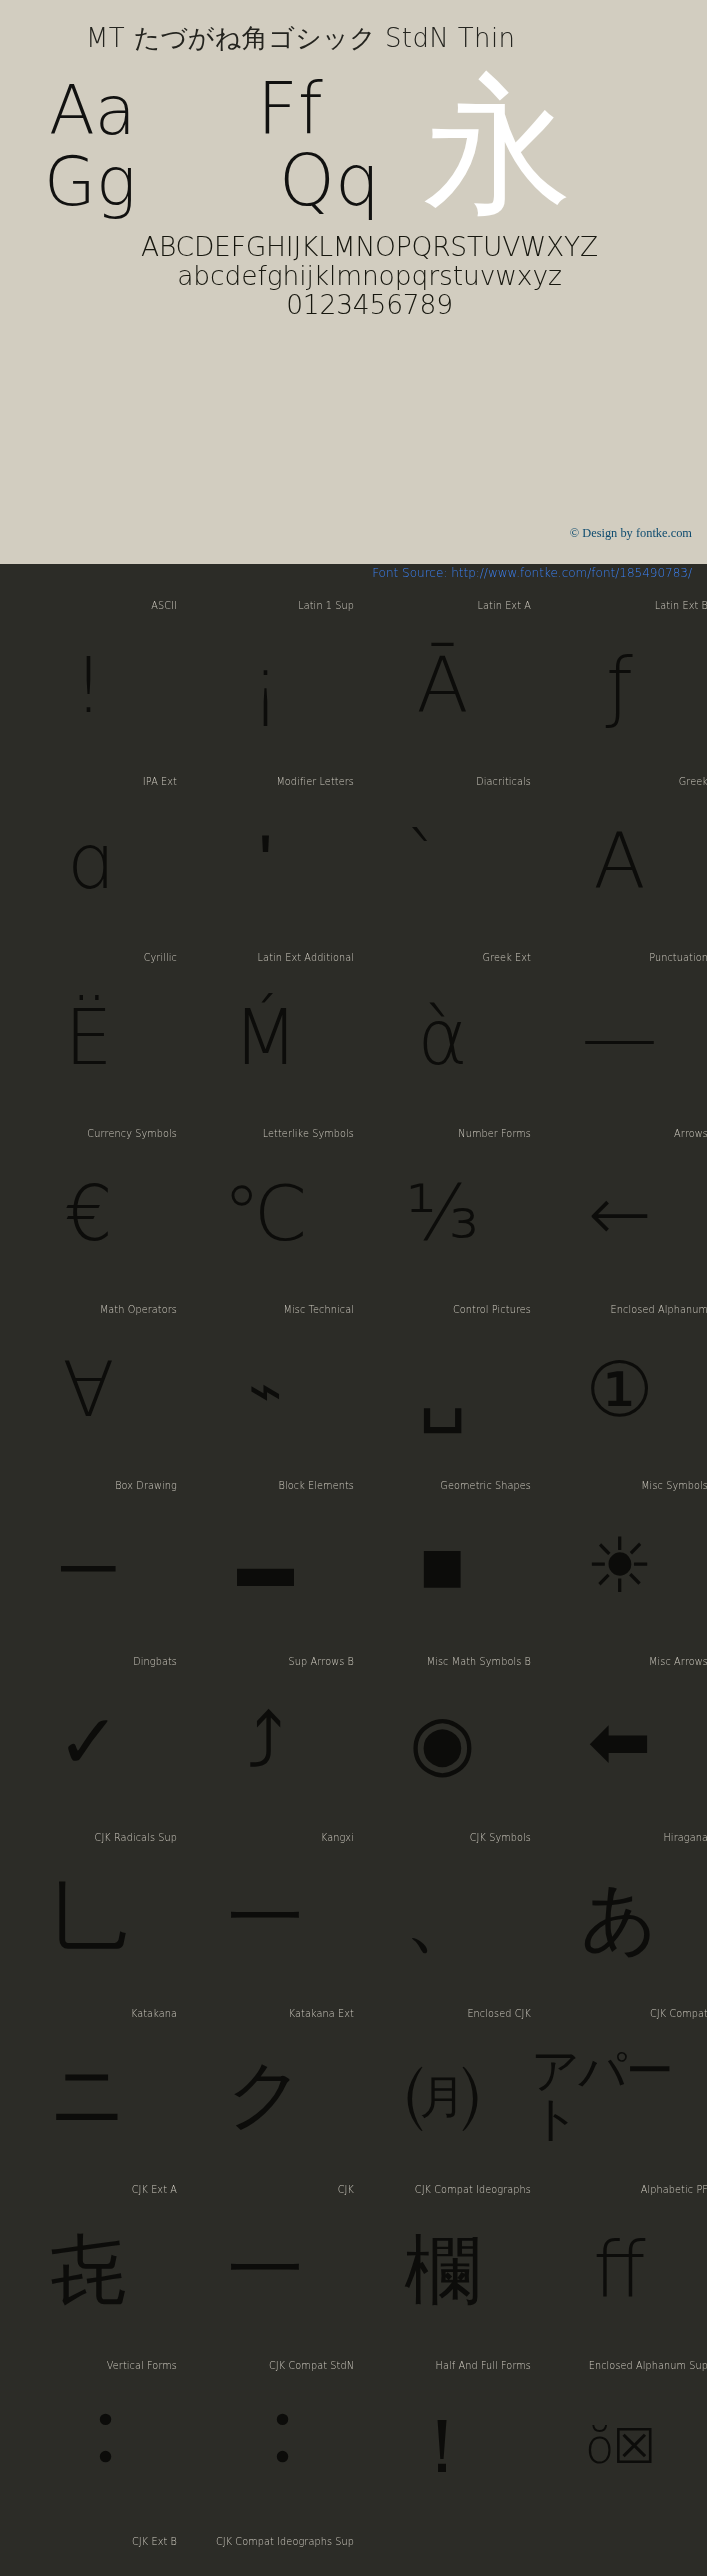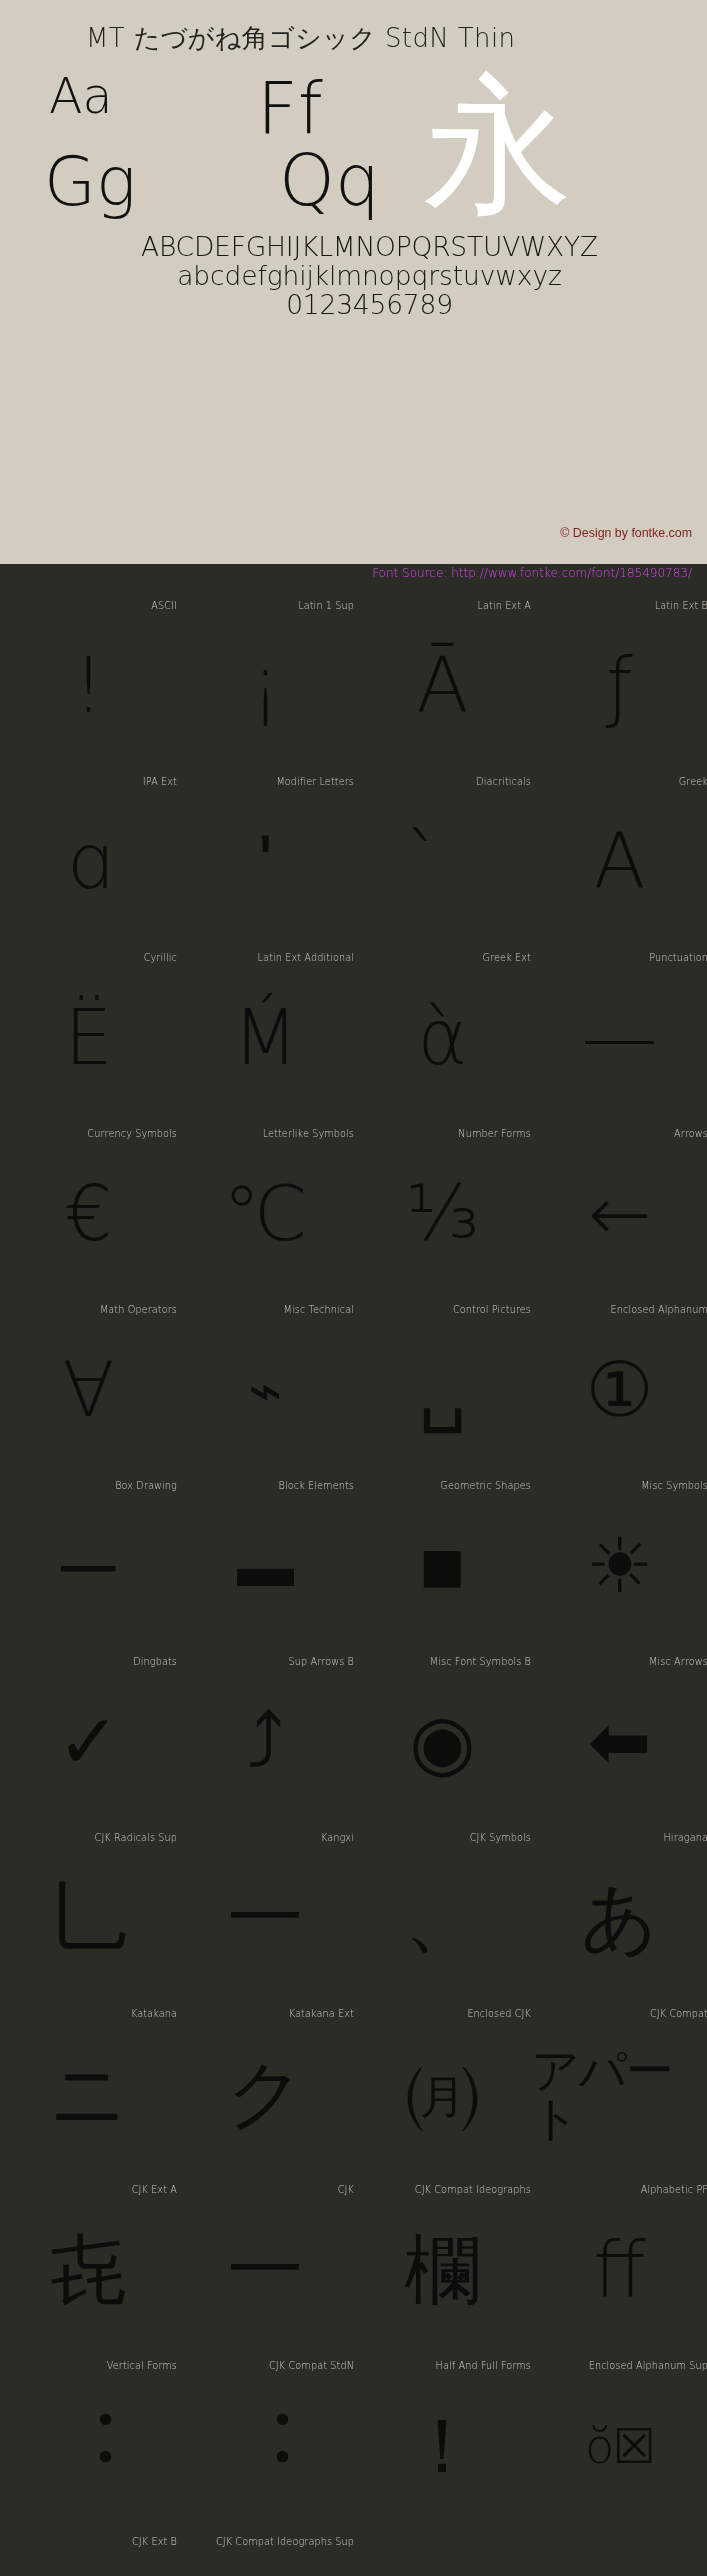--- a/index.html
+++ b/index.html
@@ -50,21 +50,21 @@
     width: 708px;
     height: 155px;
   }
   .showcase-col {
     position: absolute;
     font-weight: 300;
     color: #111110;
     font-family: "DejaVu Sans", "Liberation Sans", sans-serif;
     line-height: 1.0;
   }
-  .sc-aa  { left: 49px;  top: 1px;   font-size: 49px; }
+  .sc-aa  { left: 49px;  top: 7px;   font-size: 67px; }
   .sc-gg  { left: 44px;  top: 78px;  font-size: 67px; }
   .sc-ff  { left: 257px; top: 1.8px;   font-size: 71px; }
   .sc-qq  { left: 250px; top: 74px;  font-size: 71px; margin-left: 29px; }
   .sc-cjk {
     position: absolute;
     left: 423px;
     top: 0px;
     font-size: 149px;
     line-height: 1.0;
     color: #ffffff;
@@ -89,39 +89,39 @@
     white-space: nowrap;
     font-family: "DejaVu Sans", "Liberation Sans", sans-serif;
   }
   .alpha-line.lower { letter-spacing: -0.1px; }
 
   .credit {
     position: absolute;
     right: 16px;
     top: 526px;
     font-size: 12.4px;
-    color: #7f1d1d;
-    font-weight: 300;
-    white-space: nowrap;
-    font-family: Liberation Sans, sans-serif;
+    color: #0c4a6e;
+    font-weight: 300;
+    white-space: nowrap;
+    font-family: Liberation Serif, serif;
   }
 
   
   .source-bar {
     position: relative;
     width: 708px;
     height: 25px;
     background: #2c2c27;
   }
   .source-text {
     position: absolute;
     right: 16px;
     top: 1.8px;
     font-size: 12px;
-    color: #d946ef;
+    color: #3b82f6;
     font-weight: 300;
     white-space: nowrap;
     font-family: "DejaVu Sans", "Liberation Sans", sans-serif;
   }
 
   
   .blocks-grid {
     position: relative;
     width: 708px;
     padding-top: 5.3px;
@@ -296,21 +296,21 @@
       </div>
       <div class="block-cell">
         <div class="block-label">Dingbats</div>
         <div class="block-glyph">✓</div>
       </div>
       <div class="block-cell">
         <div class="block-label">Sup Arrows B</div>
         <div class="block-glyph">⤴</div>
       </div>
       <div class="block-cell">
-        <div class="block-label">Misc Font Symbols B</div>
+        <div class="block-label">Misc Math Symbols B</div>
         <div class="block-glyph">◉</div>
       </div>
       <div class="block-cell">
         <div class="block-label">Misc Arrows</div>
         <div class="block-glyph">⬅</div>
       </div>
       <div class="block-cell">
         <div class="block-label">CJK Radicals Sup</div>
         <div class="block-glyph">乚</div>
       </div>

